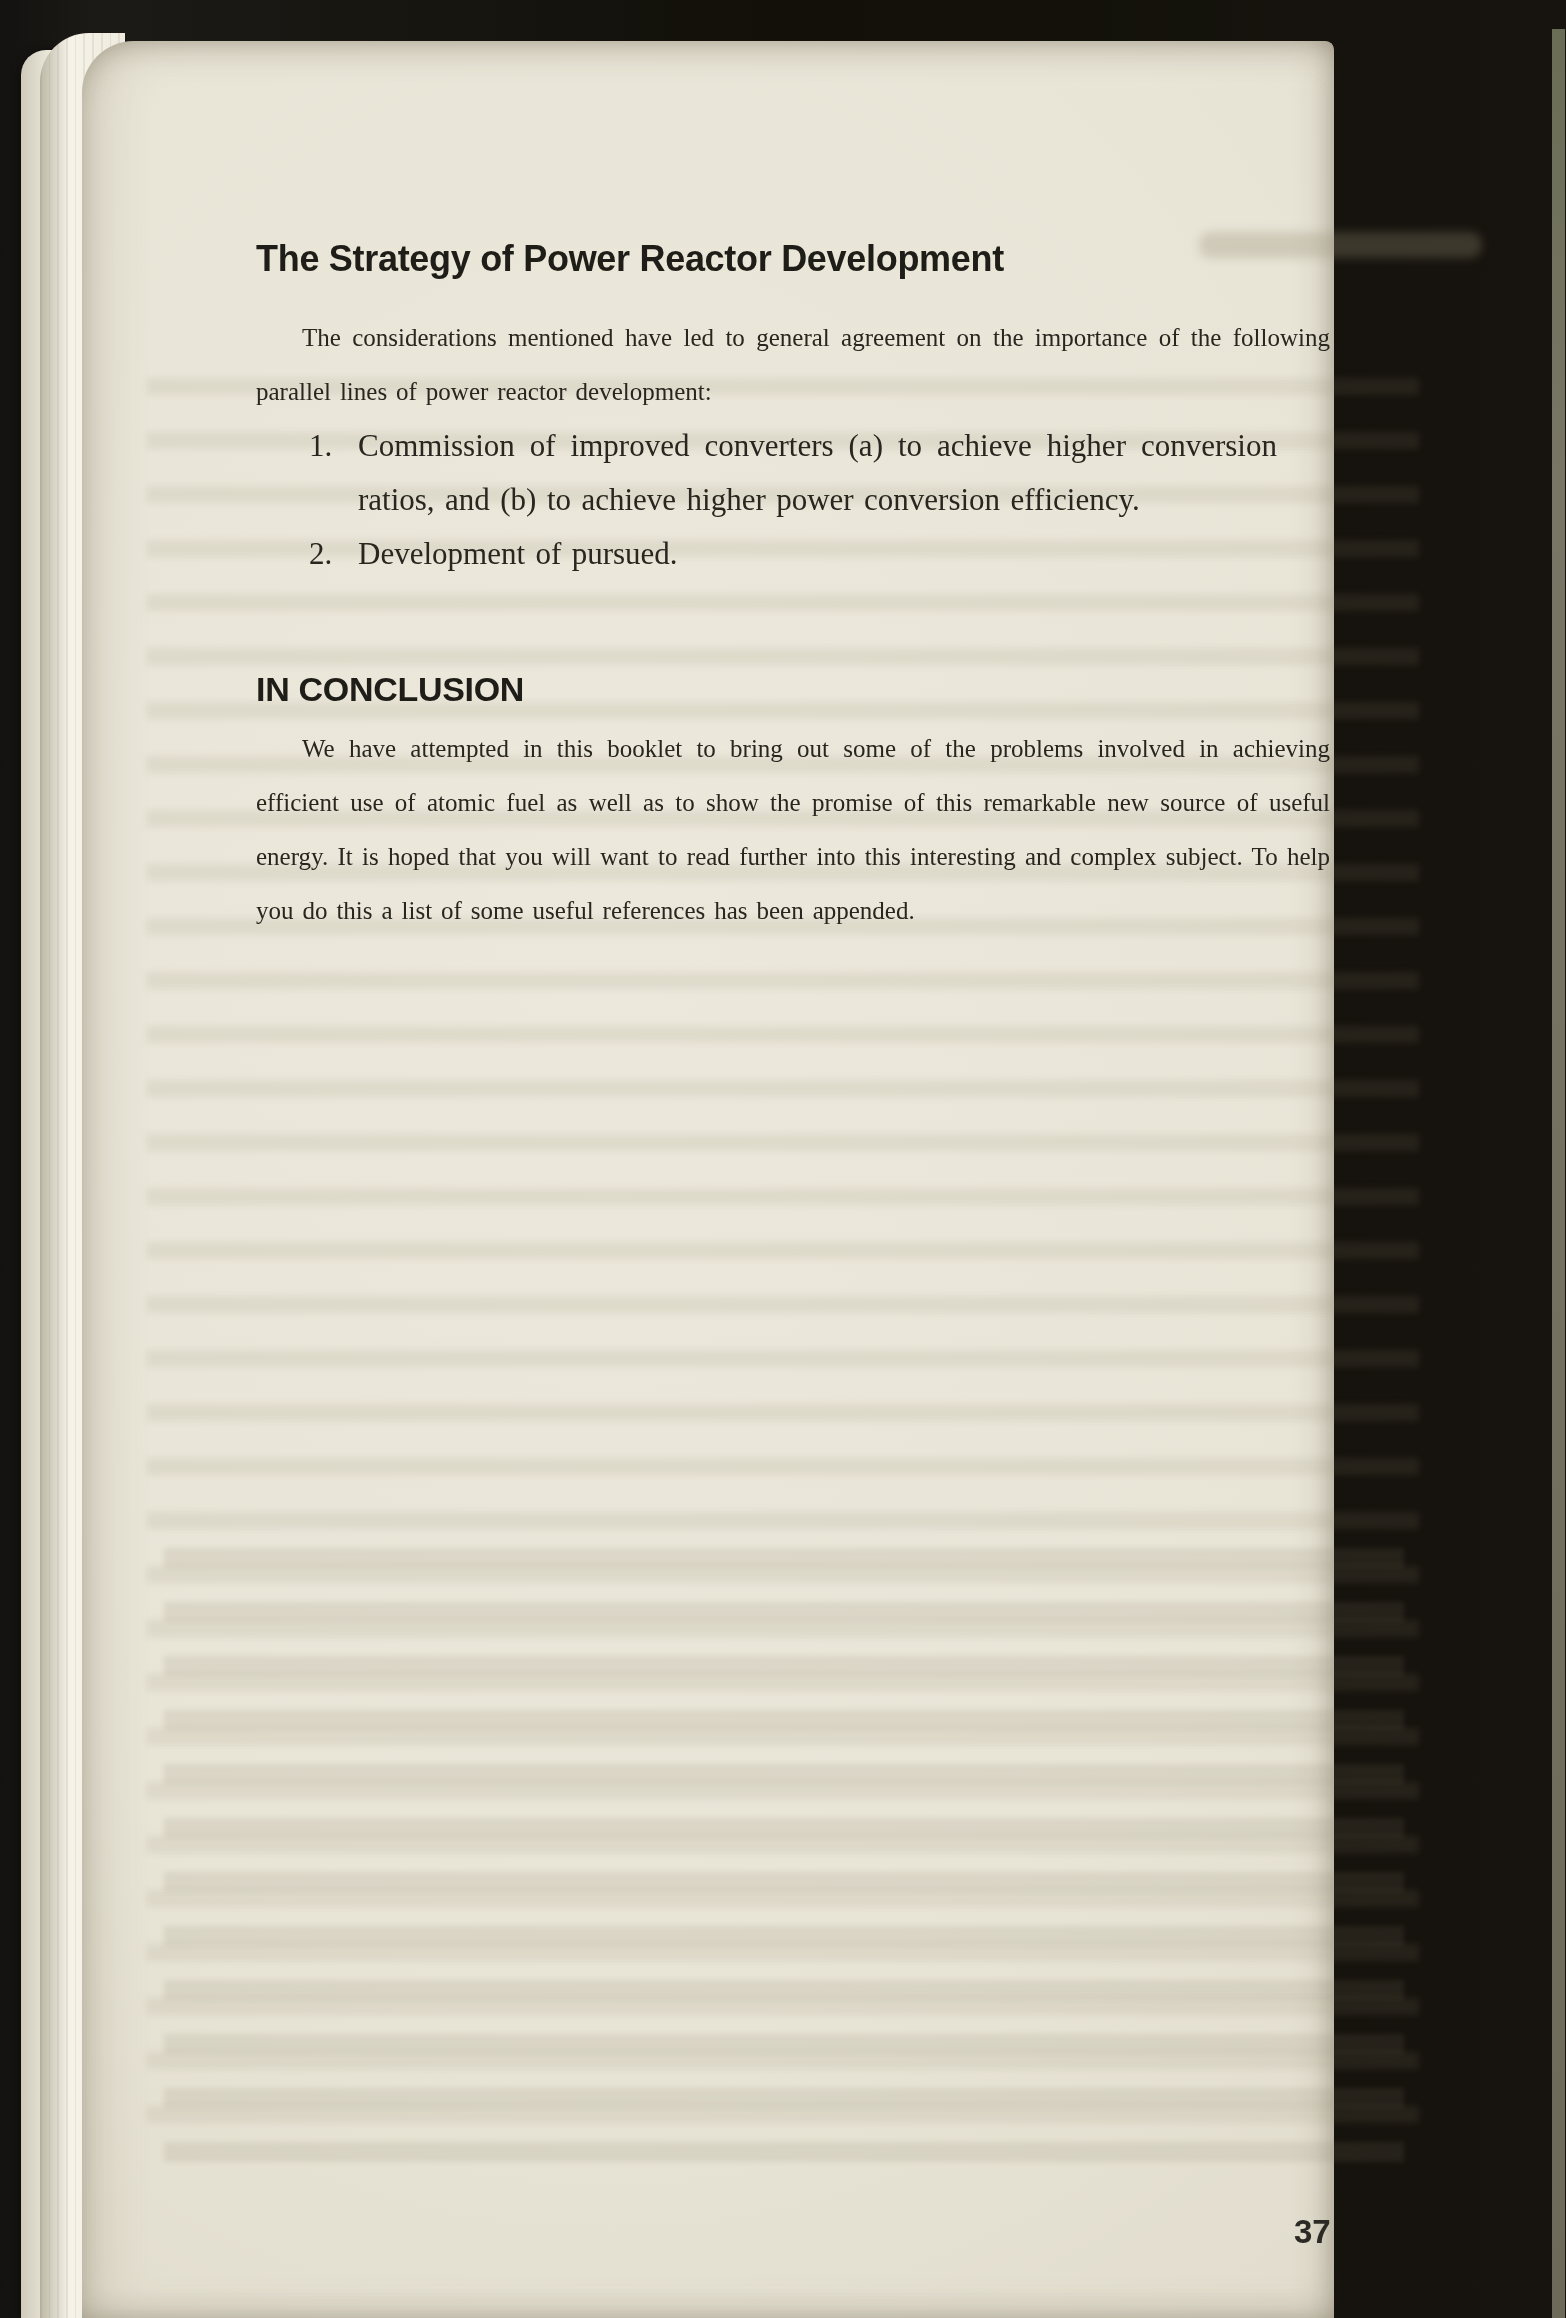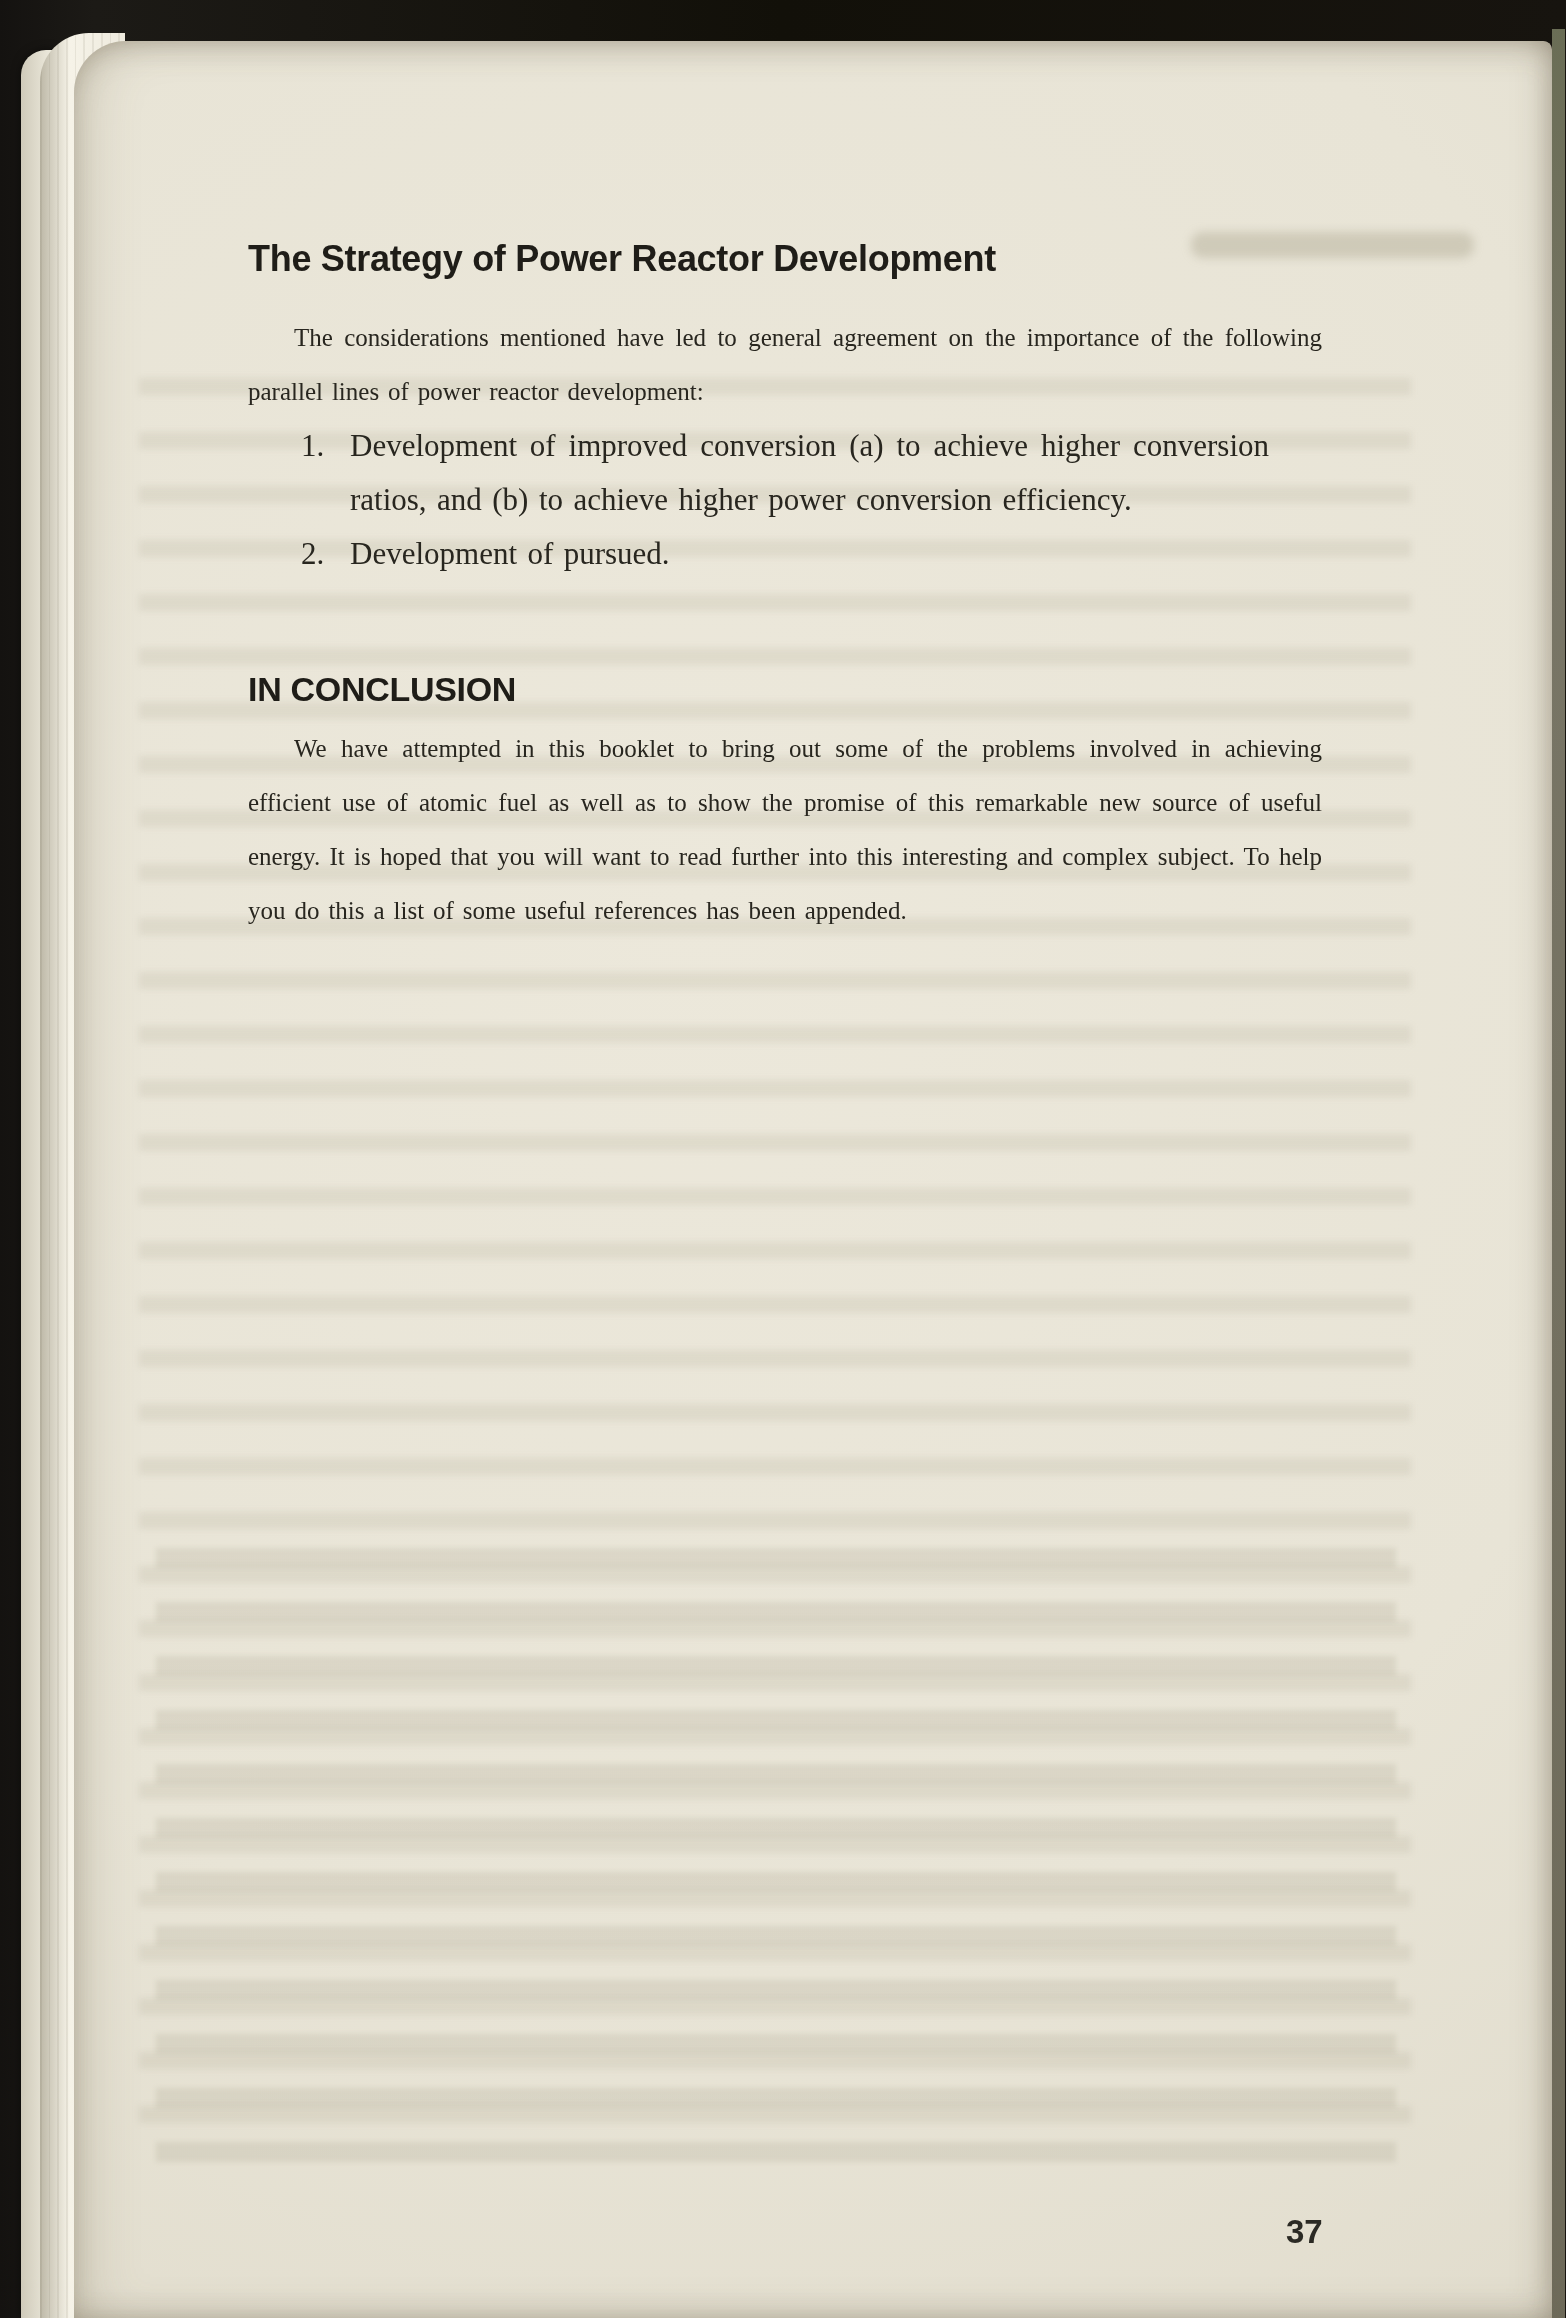--- a/index.html
+++ b/index.html
@@ -36,22 +36,22 @@
     position: absolute;
     right: 1.1px; top: 29px;
     width: 13px; height: 2289px;
     background: linear-gradient(180deg, #aeb68f, #c9c6ae 20%, #b4b096);
     opacity: 0.55;
   }
 
   
   .page {
     position: absolute;
-    left: 74px; top: 41px;
-    width: 1478px; height: 2277px;
+    left: 82px; top: 41px;
+    width: 1252px; height: 2277px;
     background: radial-gradient(135% 95% at 42% 38%, #ece8db 0%, #e8e4d6 50%, #ded9c9 92%, #d5d0bf 100%);
     border-radius: 52px 8.7px 0 0;
     box-shadow:
       inset 26px 0 60px -22px rgba(105,95,70,0.30),
       inset -16.3px 0 38px -16.3px rgba(80,70,50,0.35),
       inset 0 14px 33px -14px rgba(120,110,88,0.35),
       inset 0 -11px 33px -16.3px rgba(90,80,60,0.25);
   }
 
   
@@ -174,21 +174,21 @@
 
     <div class="content">
 
       <h1 class="title">The Strategy of Power Reactor Development</h1>
 
       <p class="indent">The considerations mentioned have led to general agreement on the importance of the following parallel lines of power reactor development:</p>
 
       <ol class="dev-list">
         <li>
           <span class="num">1.</span>
-          <span class="li-text">Development of improved conversion (a) to achieve higher conversion ratios, and (b) to achieve higher power conversion efficiency.</span>
+          <span class="li-text">Commission of improved converters (a) to achieve higher conversion ratios, and (b) to achieve higher power conversion efficiency.</span>
         </li>
         <li>
           <span class="num">2.</span>
           <span class="li-text">Development of pursued.</span>
         </li>
       </ol>
 
 
       <h2 class="subtitle">IN CONCLUSION</h2>
 

